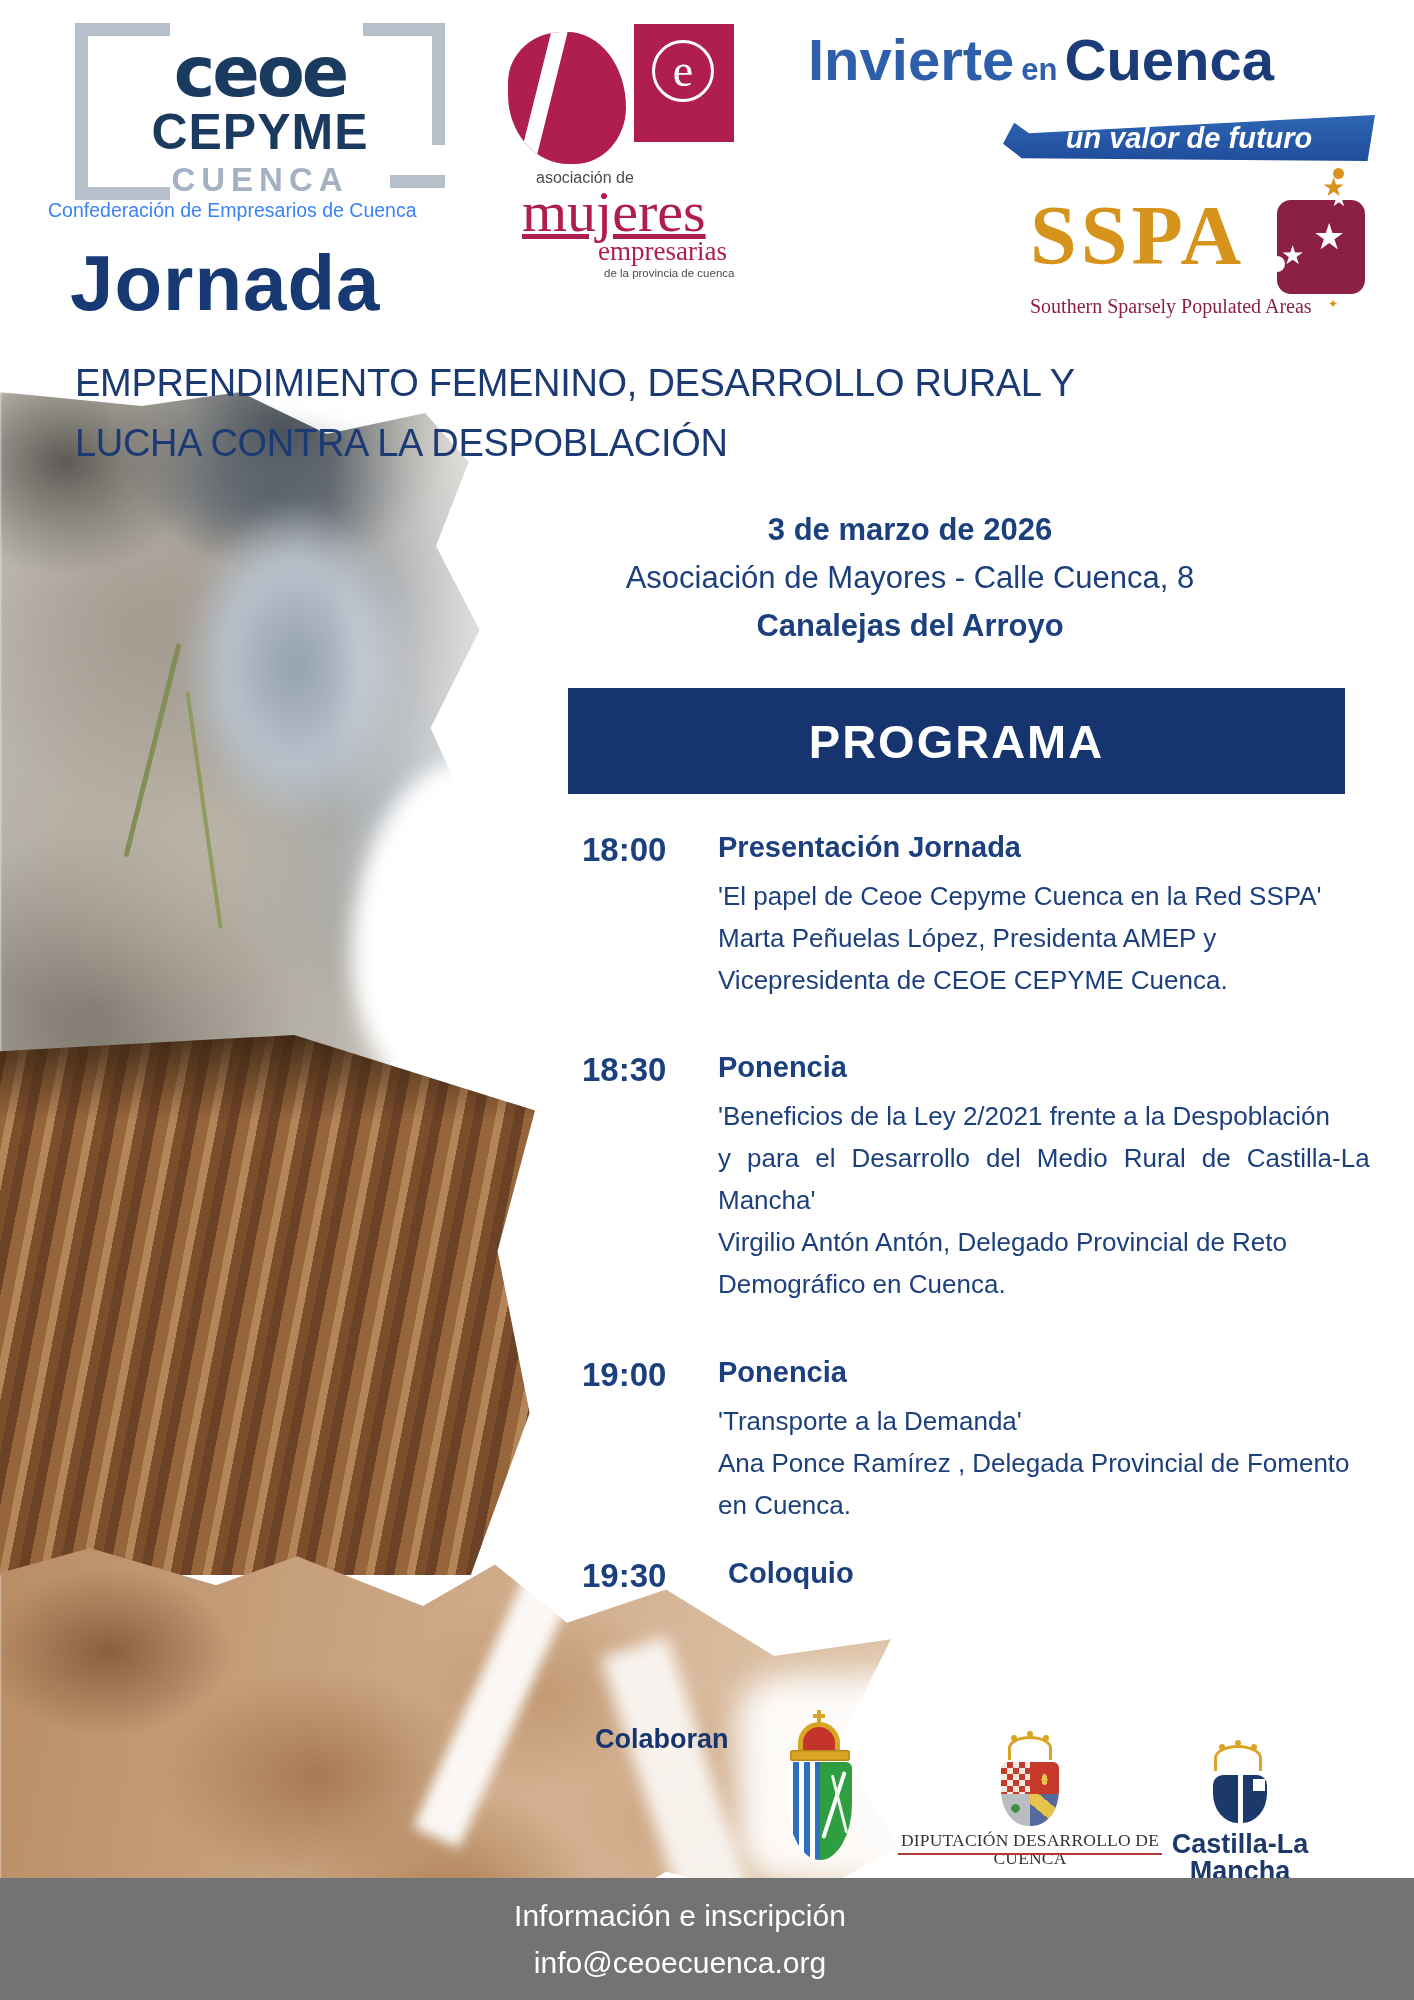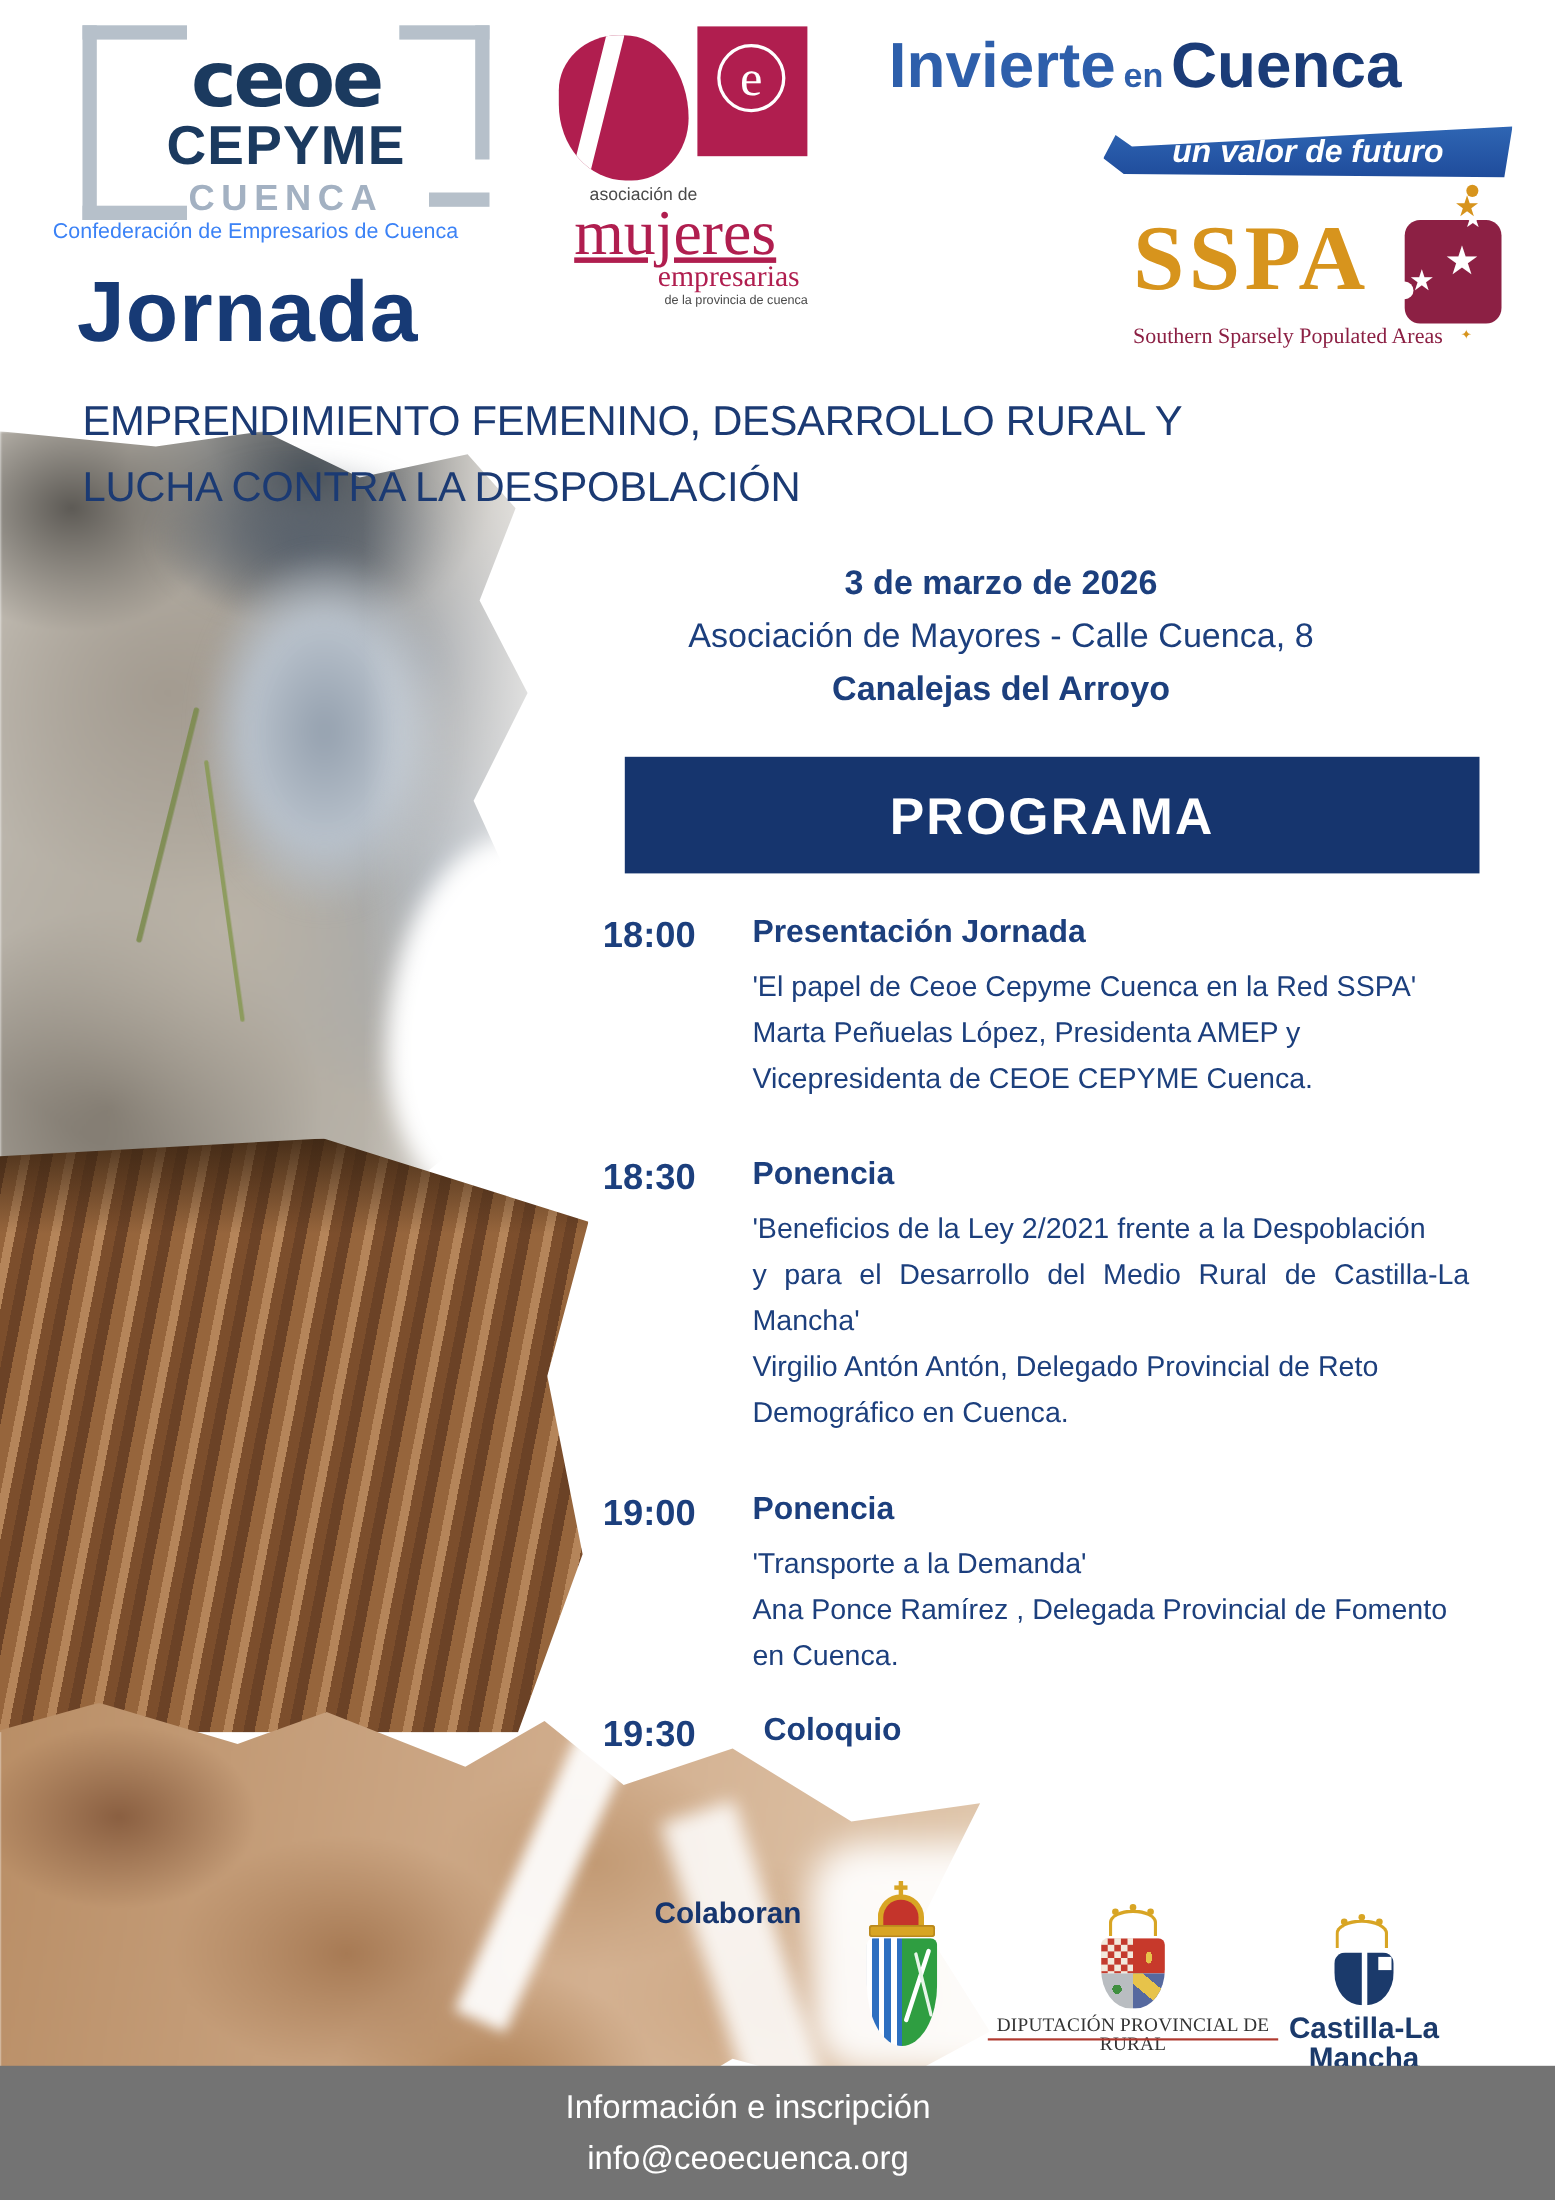--- a/index.html
+++ b/index.html
@@ -120,21 +120,21 @@
   
   .event{left:470px;top:506px;width:880px;text-align:center;font-size:31px;line-height:48px;color:#1c3f7d;}
   .event .b{font-weight:700;}
 
   
   .banner{left:568px;top:688px;width:777px;height:106px;background:#16356e;
     display:flex;align-items:center;justify-content:center;}
   .banner span{font:700 47px/1 "Liberation Sans",sans-serif;letter-spacing:2px;color:#fff;}
 
   
-  .prog-item{position:absolute;left:548px;width:810px;display:flex;gap:36px;}
+  .prog-item{position:absolute;left:582px;width:810px;display:flex;gap:36px;}
   .prog-item .time{width:100px;font:700 33px/1.2 "Liberation Sans",sans-serif;color:#1c3f7d;flex:none;}
   .prog-item .pbody{width:665px;}
   .ptitle{font:700 29px/1.2 "Liberation Sans",sans-serif;color:#1c3f7d;margin-bottom:10px;}
   .pline{font:400 26px/42px "Liberation Sans",sans-serif;color:#1c3f7d;}
   .pline.jline{word-spacing:.34em;}
   .it1{top:830px;} .it2{top:1050px;} .it3{top:1355px;} .it4{top:1556px;}
 
   
   .colab{left:595px;top:1726px;font:700 27px/1 "Liberation Sans",sans-serif;color:#16356e;}
 
@@ -325,21 +325,21 @@
     </div>
 
     <div class="abs dipu">
       <div class="crown-line"></div>
       <div class="dipu-shield">
         <div class="dq1"></div>
           <div class="dq2"></div>
           <div class="dq3"></div>
           <div class="dq4"></div>
       </div>
-      <div class="dipu-cap">DIPUTACIÓN PROVINCIAL DE RURAL</div>
+      <div class="dipu-cap">DIPUTACIÓN DESARROLLO DE CUENCA</div>
       <div class="dipu-rule"></div>
     </div>
 
     <div class="abs clm">
       <div class="crown-line"></div>
       <div class="clm-emblem">
         <div class="l"></div>
         <div class="r">
             <div class="hole"></div>
           </div>

